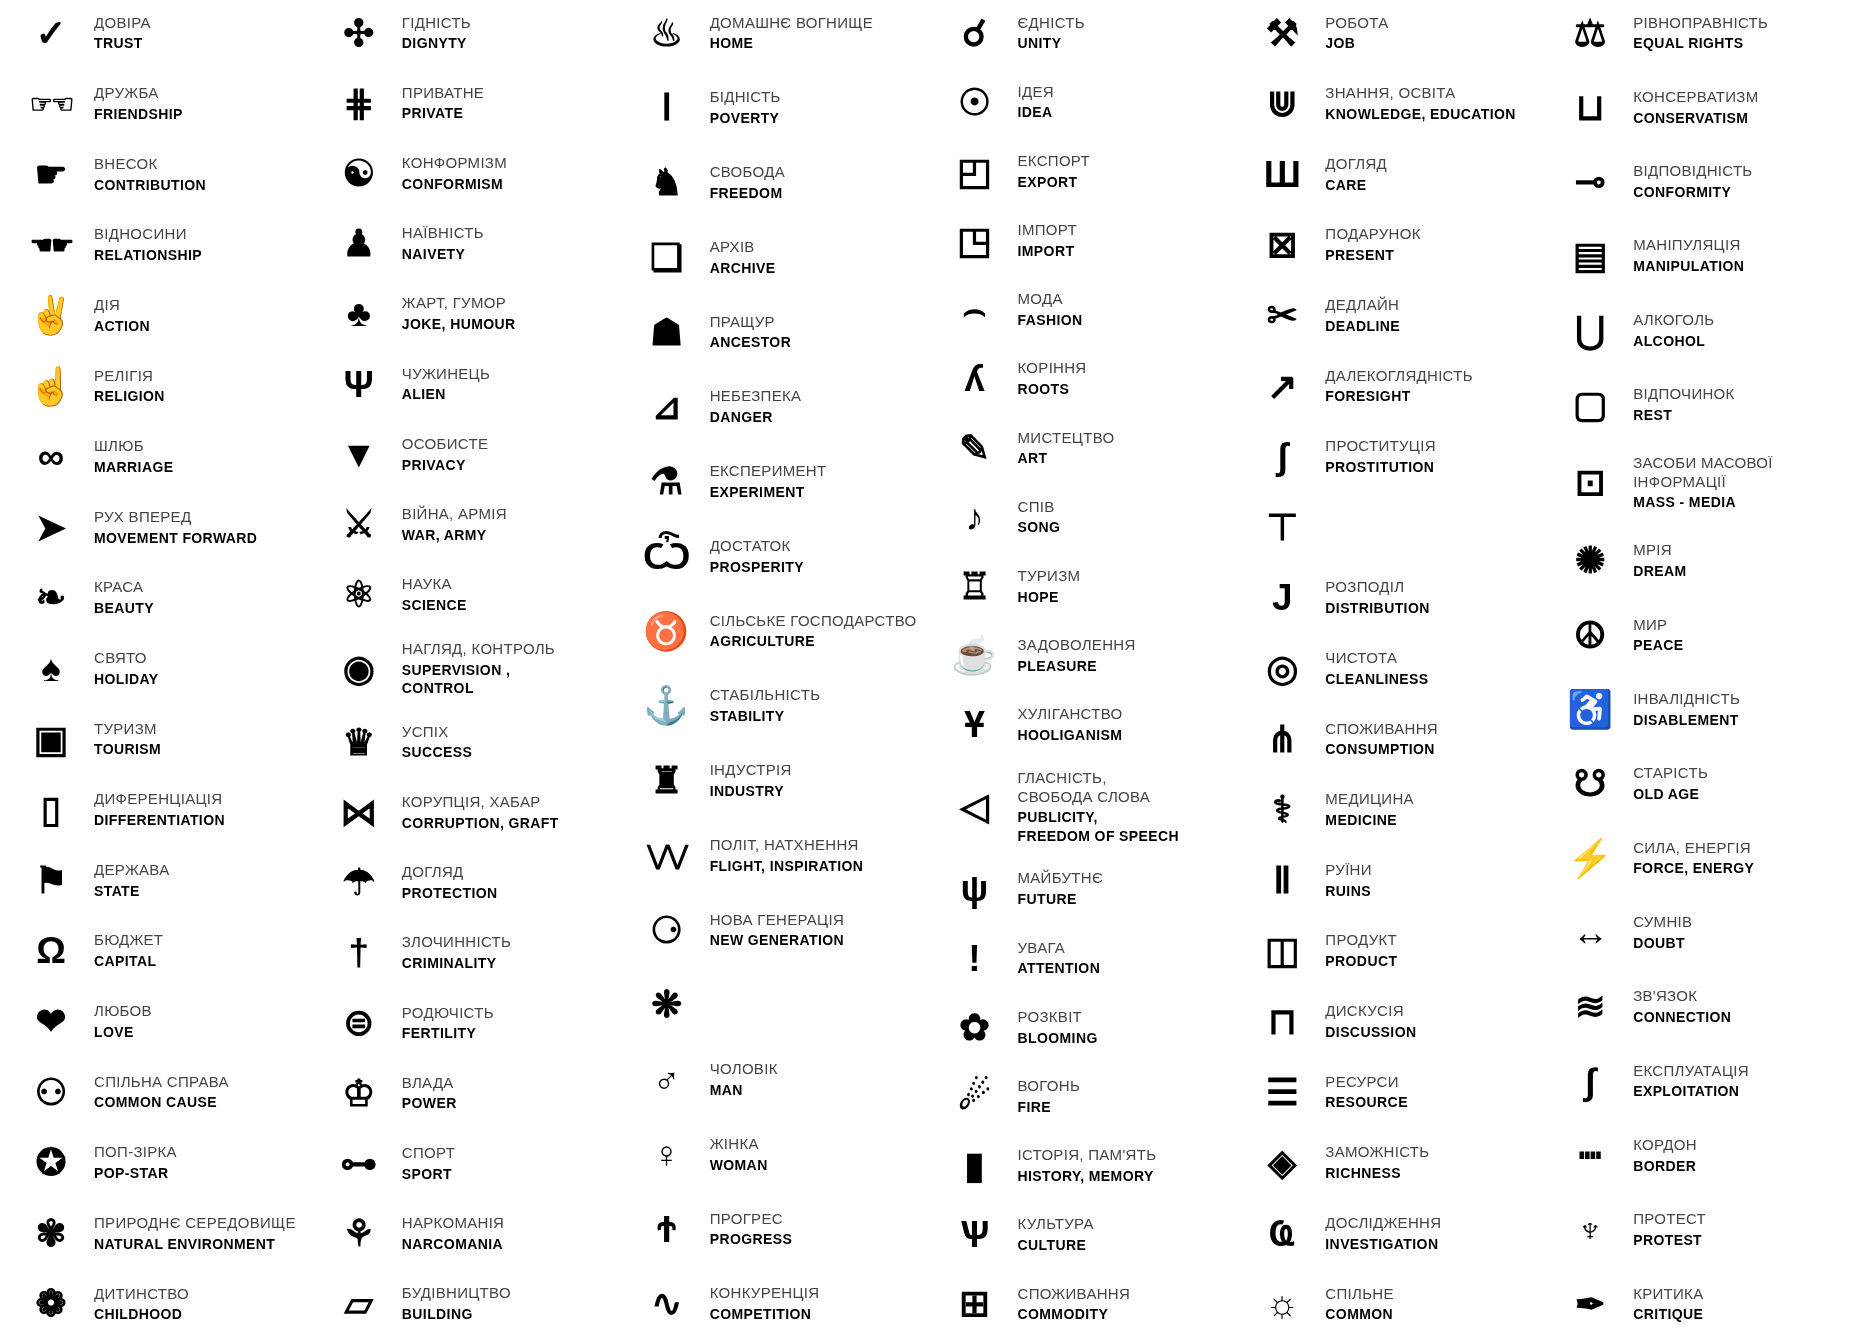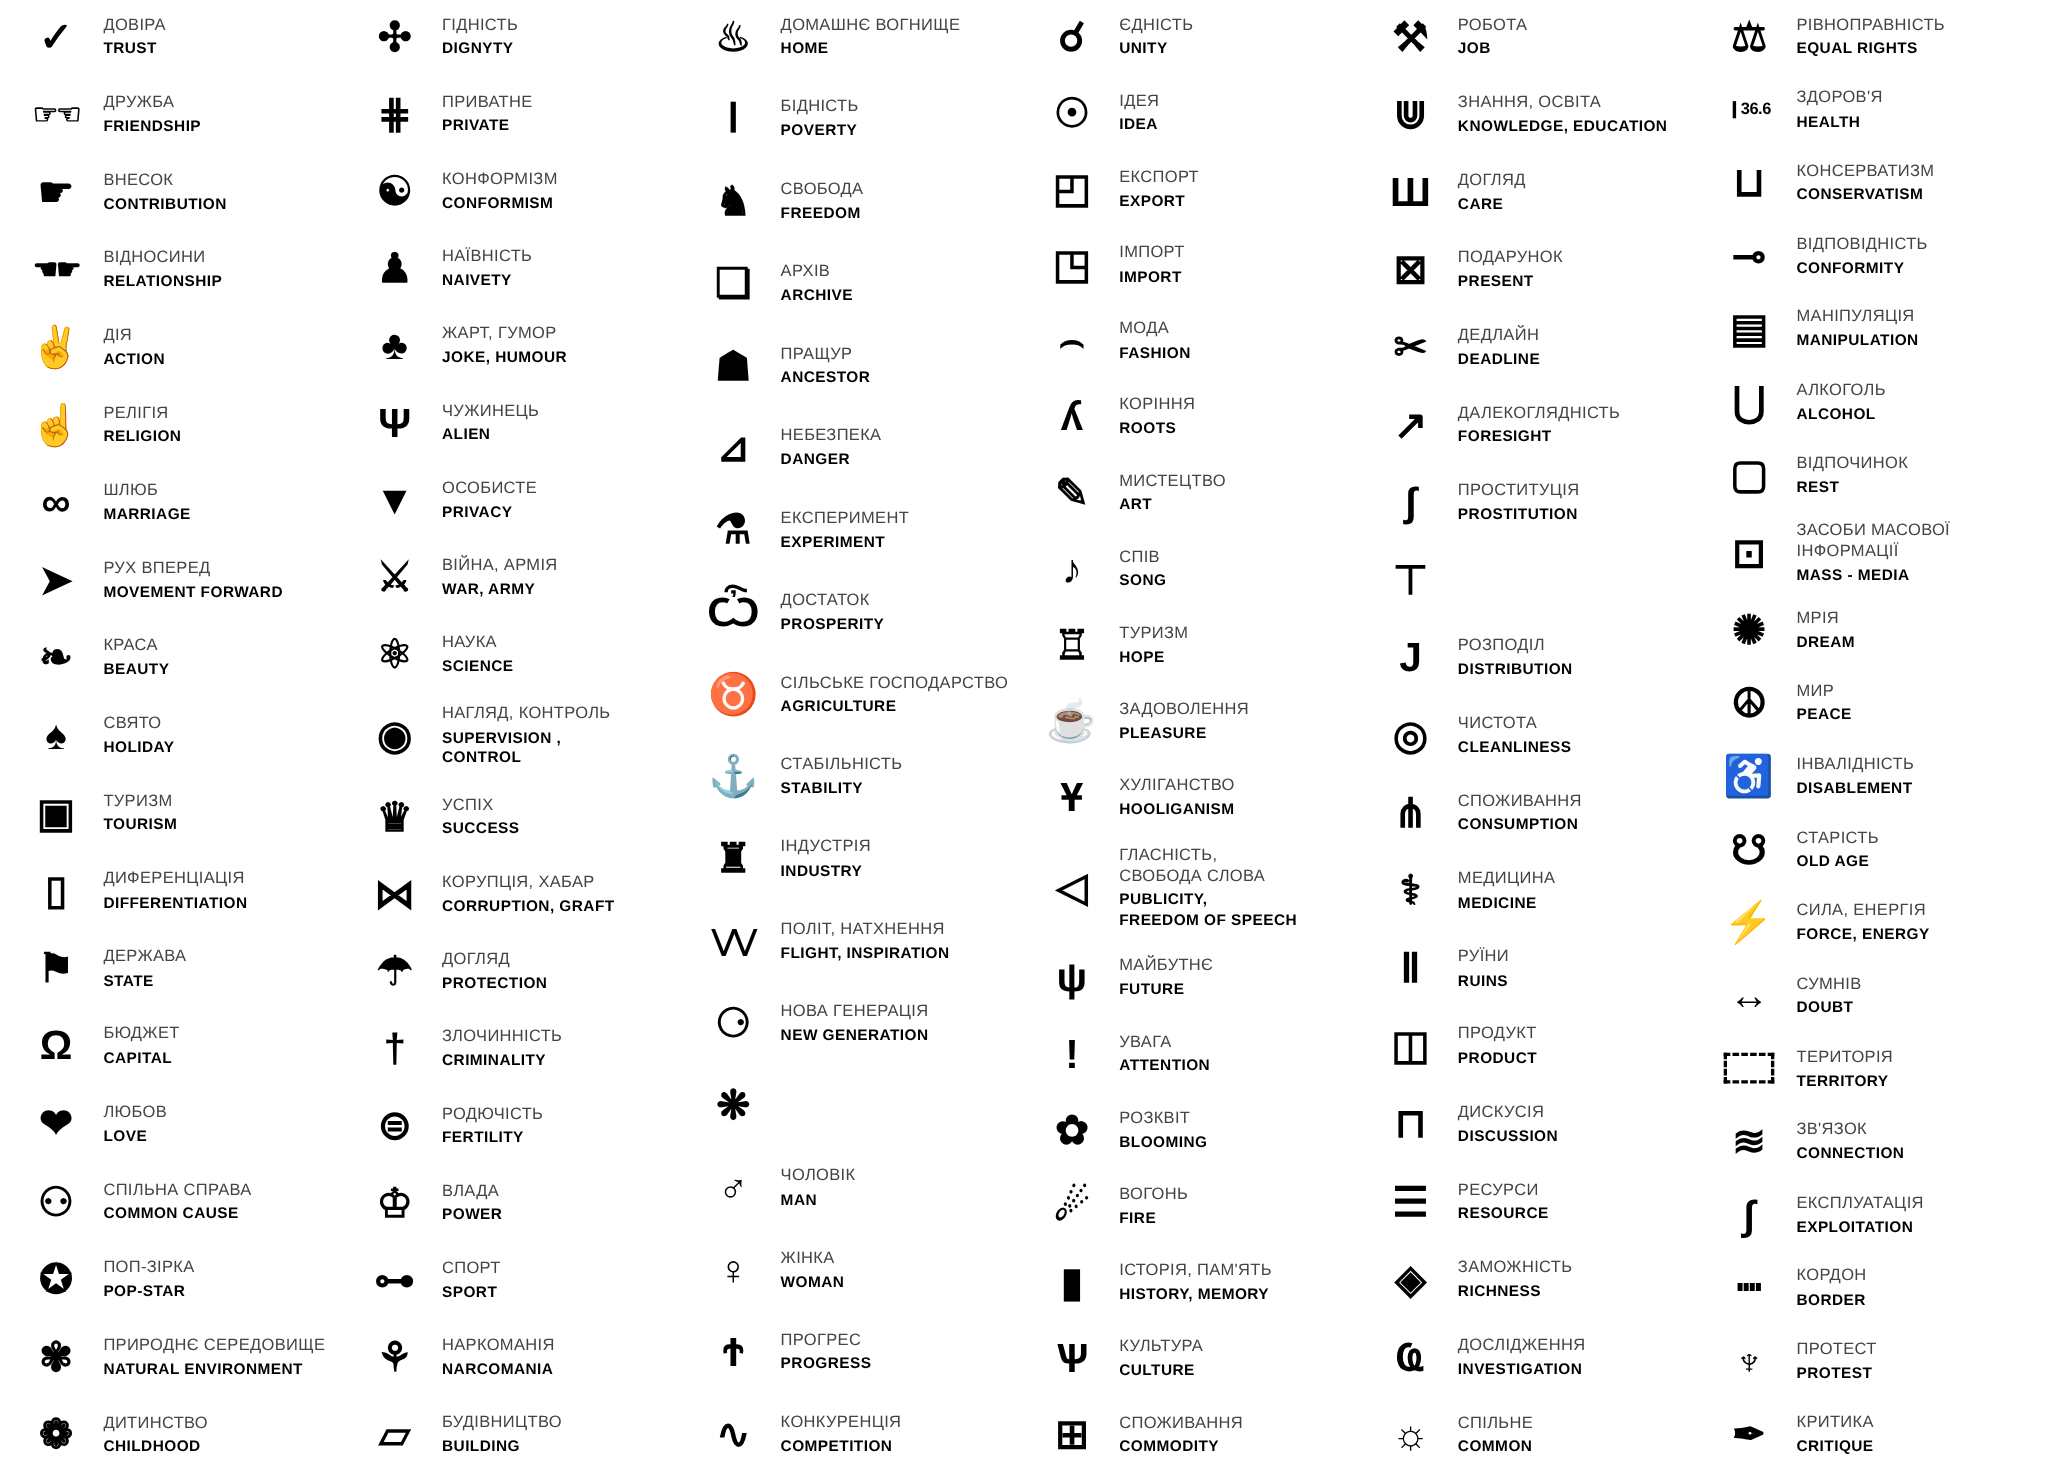--- a/index.html
+++ b/index.html
@@ -722,27 +722,20 @@
     </div>
     <div class="col">
       <div class="item">
         <div class="icon">⚖</div>
         <div class="labels">
           <div class="ua">РІВНОПРАВНІСТЬ</div>
           <div class="en">EQUAL RIGHTS</div>
         </div>
       </div>
       <div class="item">
-        <div class="icon glyph-long">❙36.6</div>
-        <div class="labels">
-          <div class="ua">ЗДОРОВ'Я</div>
-          <div class="en">HEALTH</div>
-        </div>
-      </div>
-      <div class="item">
         <div class="icon">⊔</div>
         <div class="labels">
           <div class="ua">КОНСЕРВАТИЗМ</div>
           <div class="en">CONSERVATISM</div>
         </div>
       </div>
       <div class="item">
         <div class="icon">⊸</div>
         <div class="labels">
           <div class="ua">ВІДПОВІДНІСТЬ</div>
@@ -811,29 +804,20 @@
         <div class="labels">
           <div class="ua">СИЛА, ЕНЕРГІЯ</div>
           <div class="en">FORCE, ENERGY</div>
         </div>
       </div>
       <div class="item">
         <div class="icon">↔</div>
         <div class="labels">
           <div class="ua">СУМНІВ</div>
           <div class="en">DOUBT</div>
-        </div>
-      </div>
-      <div class="item">
-        <div class="icon">
-          <span class="dash-box"></span>
-        </div>
-        <div class="labels">
-          <div class="ua">ТЕРИТОРІЯ</div>
-          <div class="en">TERRITORY</div>
         </div>
       </div>
       <div class="item">
         <div class="icon">≋</div>
         <div class="labels">
           <div class="ua">ЗВ'ЯЗОК</div>
           <div class="en">CONNECTION</div>
         </div>
       </div>
       <div class="item">

